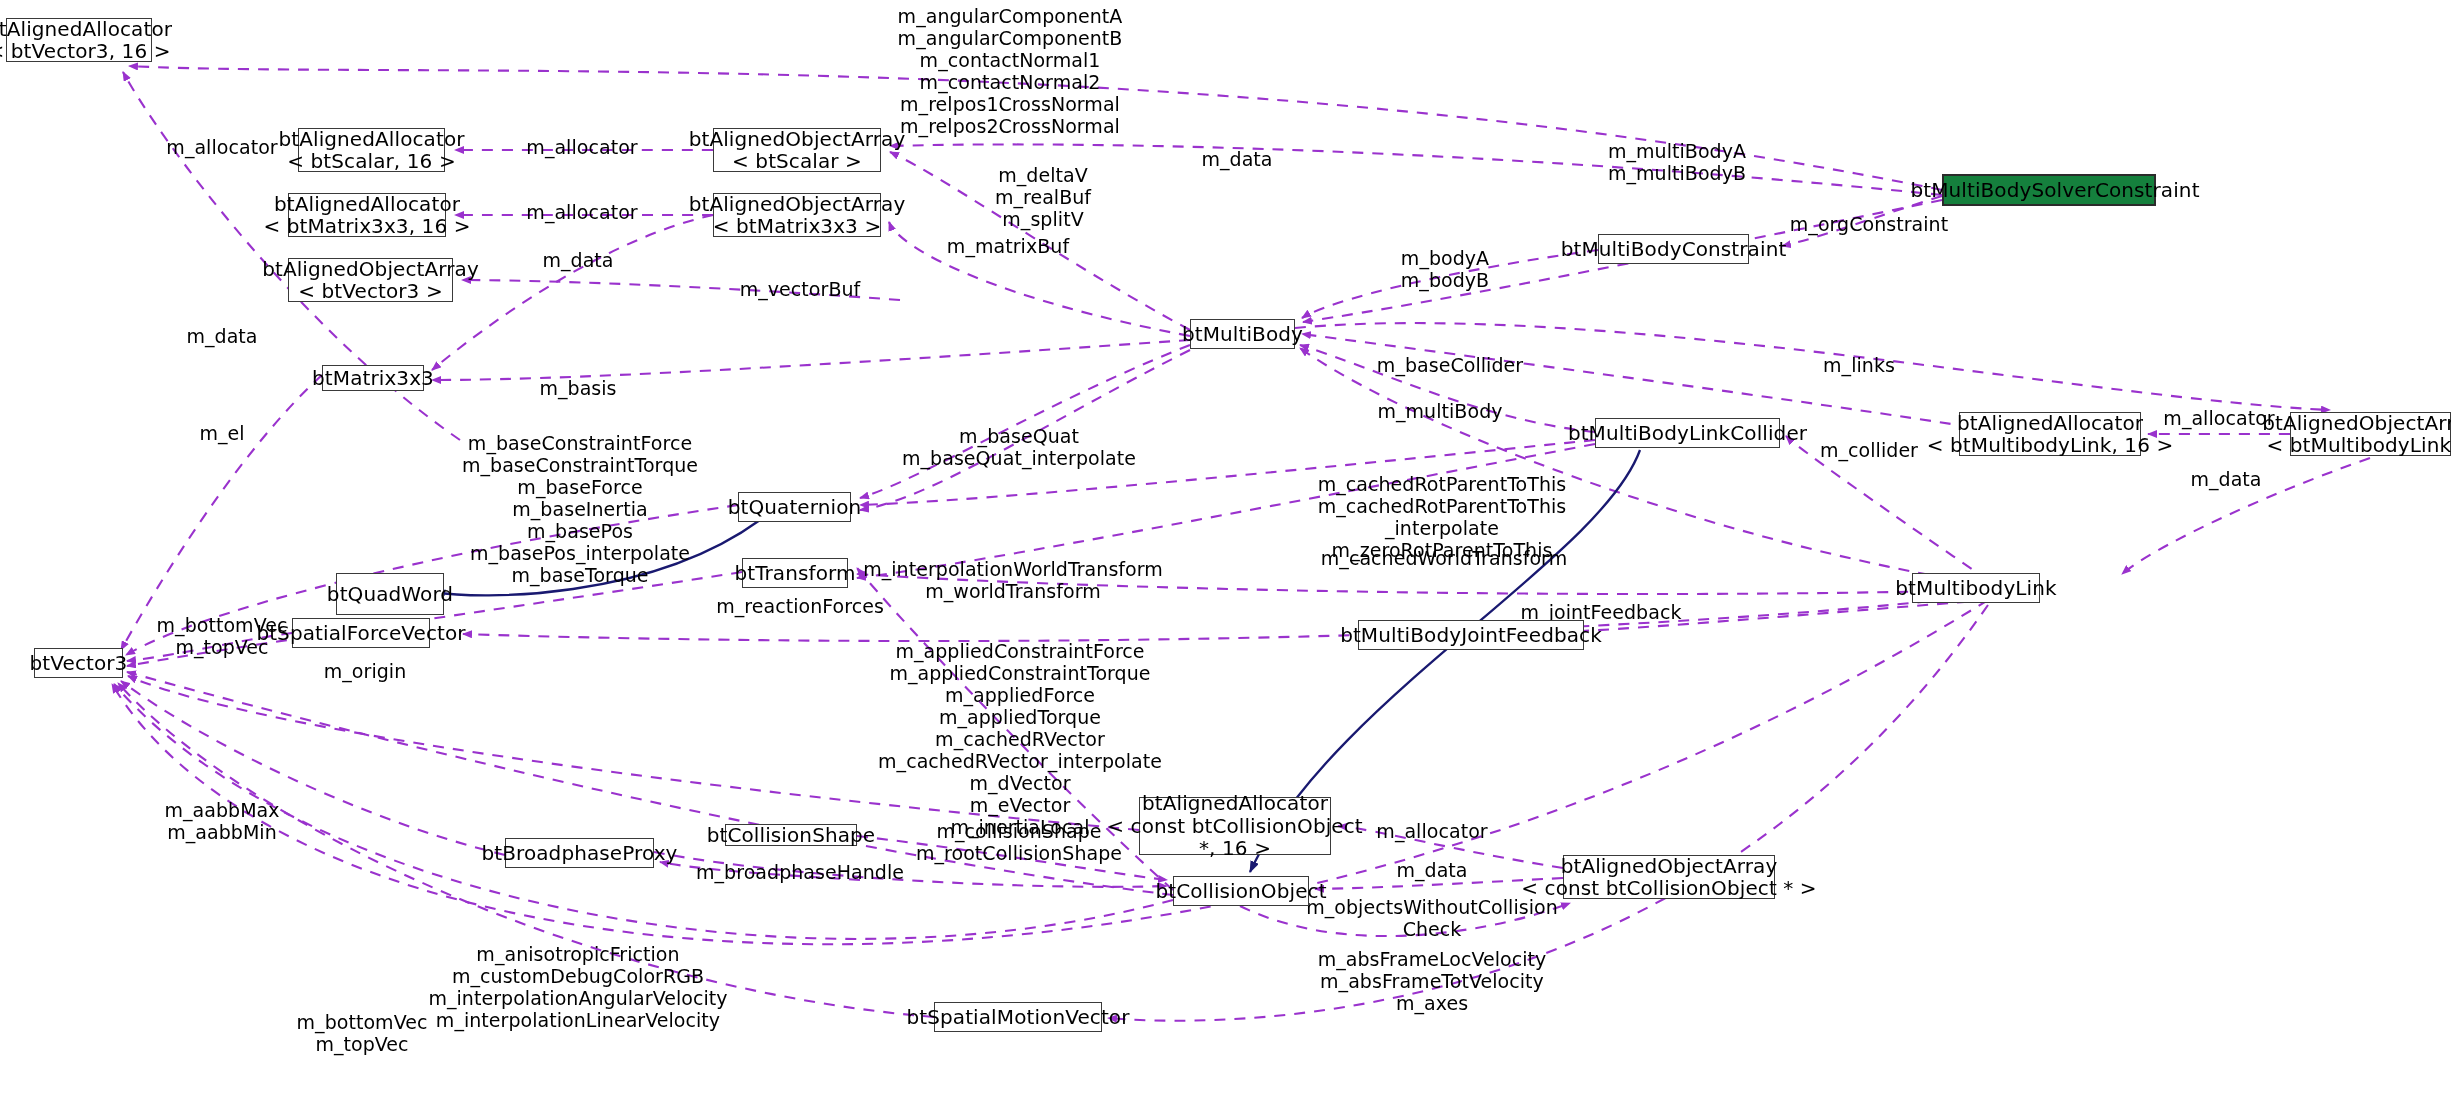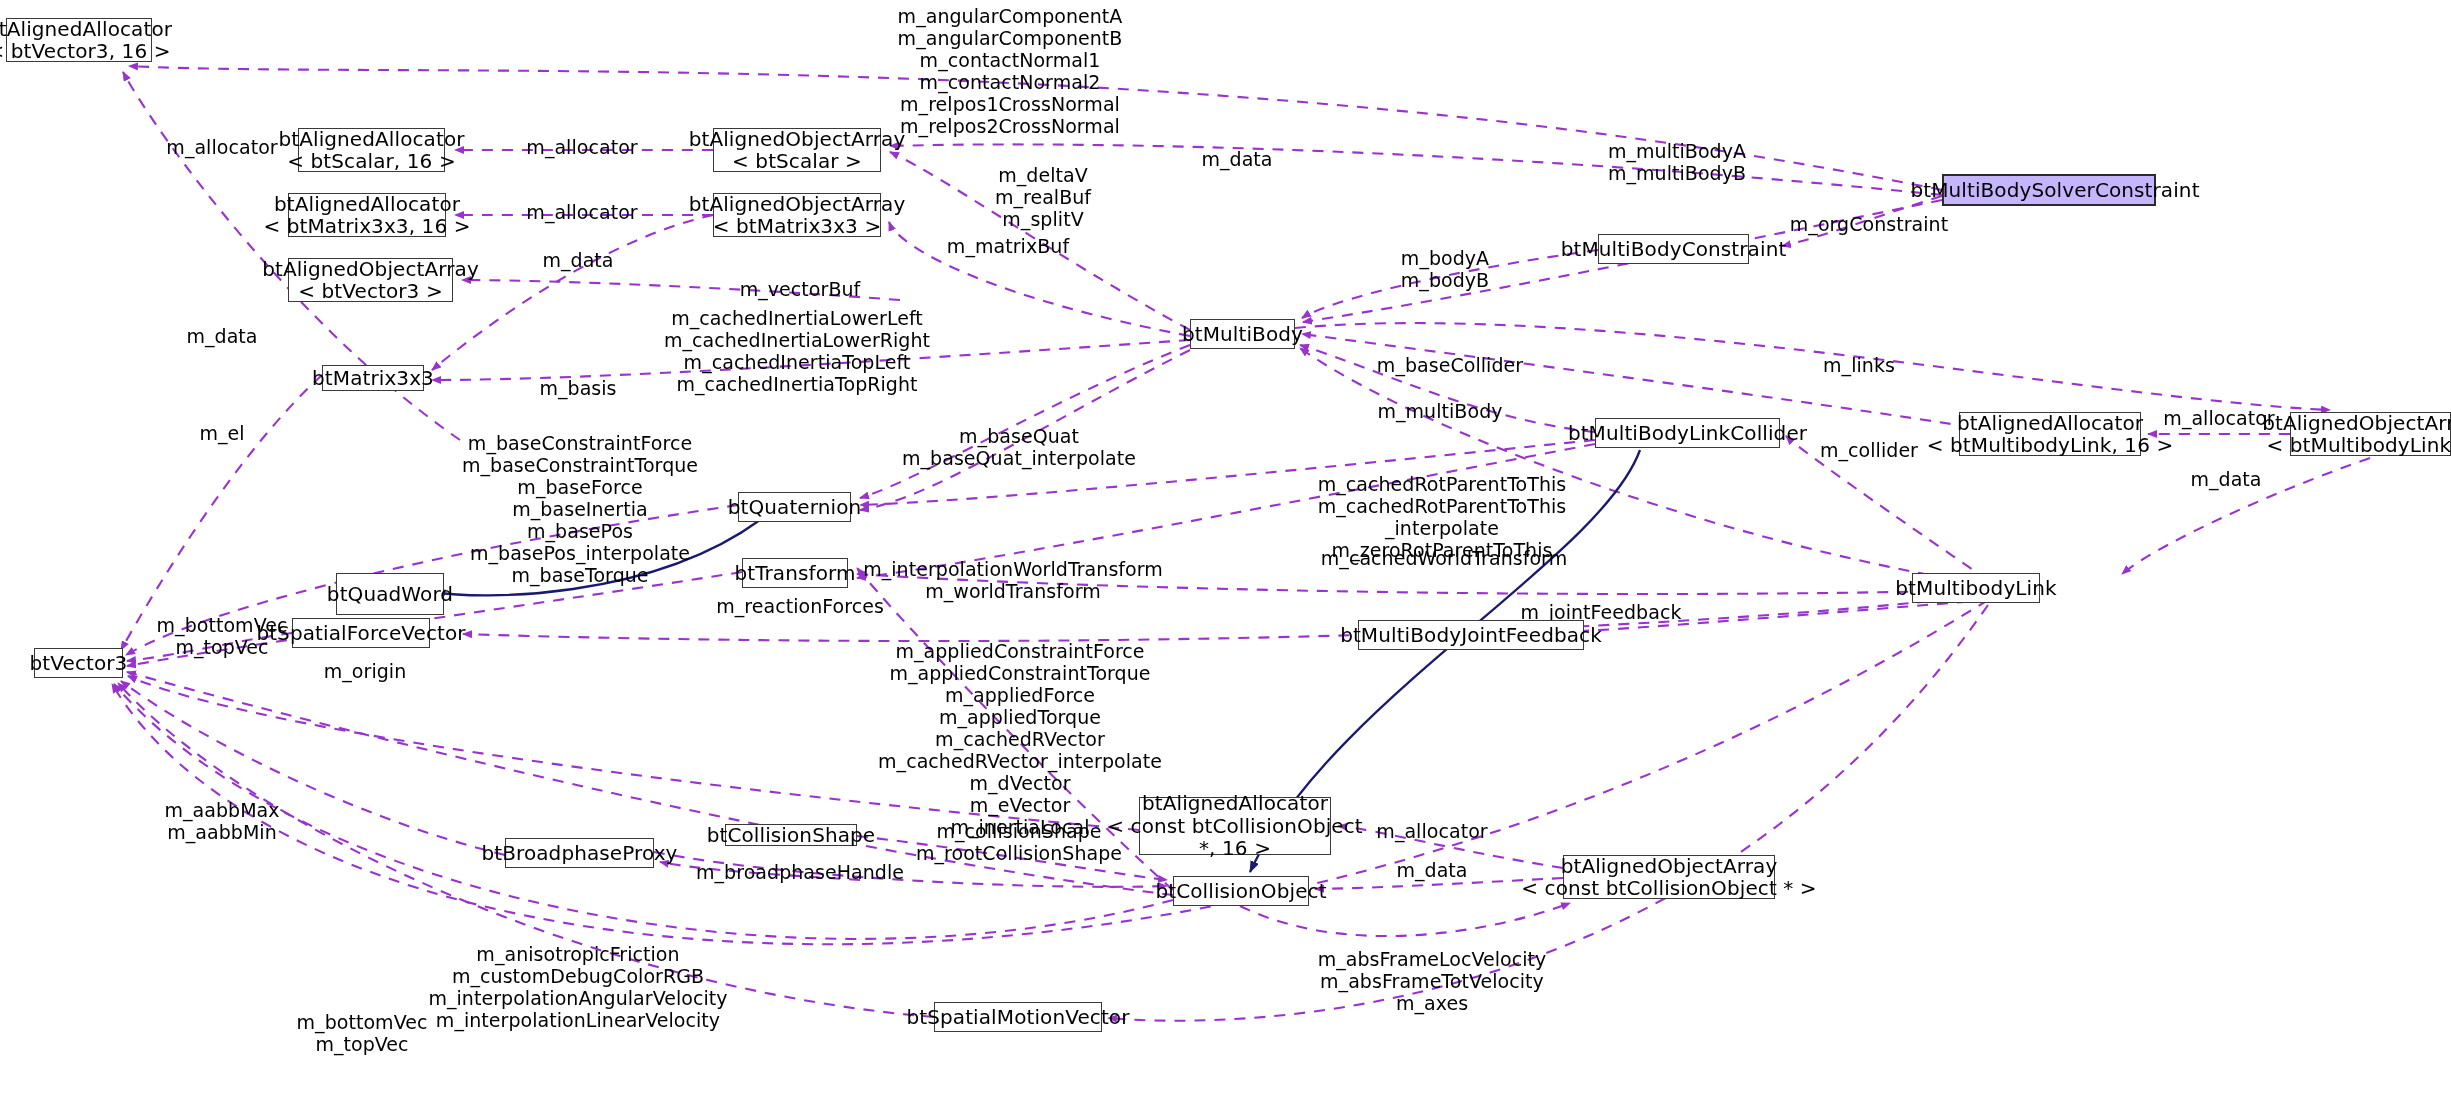--- a/index.html
+++ b/index.html
@@ -33,21 +33,21 @@
     line-height: 1.12;
     text-align: center;
     display: flex;
     align-items: center;
     justify-content: center;
     white-space: pre;
     letter-spacing: 0.1px;
     z-index: 5;
   }
   .node.highlight {
-    background: #c4b5fd;
+    background: #15803d;
     border-color: #2b2b2b;
     border-width: 2px;
     padding-left: 12px;
   }
   .edge-label {
     position: absolute;
     font-size: 19px;
     color: #000000;
     line-height: 1.16;
     white-space: pre;
@@ -202,24 +202,20 @@
 m_realBuf
 m_splitV</div>
   <div class="edge-label" style="left:1008px;top:235px">m_matrixBuf</div>
   <div class="edge-label" style="left:1237px;top:148px">m_data</div>
   <div class="edge-label" style="left:1677px;top:140px">m_multiBodyA
 m_multiBodyB</div>
   <div class="edge-label" style="left:1869px;top:213px">m_orgConstraint</div>
   <div class="edge-label" style="left:1445px;top:247px">m_bodyA
 m_bodyB</div>
   <div class="edge-label" style="left:800px;top:278px">m_vectorBuf</div>
-  <div class="edge-label" style="left:797px;top:307px">m_cachedInertiaLowerLeft
-m_cachedInertiaLowerRight
-m_cachedInertiaTopLeft
-m_cachedInertiaTopRight</div>
   <div class="edge-label" style="left:1450px;top:354px">m_baseCollider</div>
   <div class="edge-label" style="left:1859px;top:354px">m_links</div>
   <div class="edge-label" style="left:578px;top:377px">m_basis</div>
   <div class="edge-label" style="left:222px;top:422px">m_el</div>
   <div class="edge-label" style="left:1440px;top:400px">m_multiBody</div>
   <div class="edge-label" style="left:1869px;top:439px">m_collider</div>
   <div class="edge-label" style="left:2219px;top:407px">m_allocator</div>
   <div class="edge-label" style="left:1019px;top:425px">m_baseQuat
 m_baseQuat_interpolate</div>
   <div class="edge-label" style="left:2226px;top:468px">m_data</div>
@@ -251,20 +247,22 @@
   <div class="edge-label" style="left:365px;top:660px">m_origin</div>
   <div class="edge-label" style="left:222px;top:614px">m_bottomVec
 m_topVec</div>
   <div class="edge-label" style="left:222px;top:799px">m_aabbMax
 m_aabbMin</div>
   <div class="edge-label" style="left:1432px;top:820px">m_allocator</div>
   <div class="edge-label" style="left:1019px;top:820px">m_collisionShape
 m_rootCollisionShape</div>
   <div class="edge-label" style="left:1432px;top:859px">m_data</div>
   <div class="edge-label" style="left:800px;top:861px">m_broadphaseHandle</div>
+  <div class="edge-label" style="left:1432px;top:896px">m_objectsWithoutCollision
+Check</div>
   <div class="edge-label" style="left:1432px;top:948px">m_absFrameLocVelocity
 m_absFrameTotVelocity
 m_axes</div>
   <div class="edge-label" style="left:578px;top:943px">m_anisotropicFriction
 m_customDebugColorRGB
 m_interpolationAngularVelocity
 m_interpolationLinearVelocity</div>
   <div class="edge-label" style="left:362px;top:1011px">m_bottomVec
 m_topVec</div>
 

